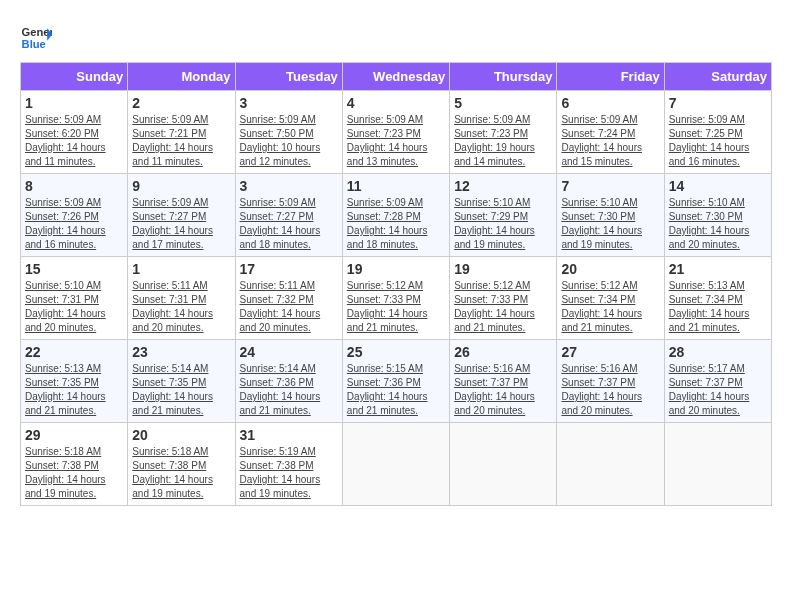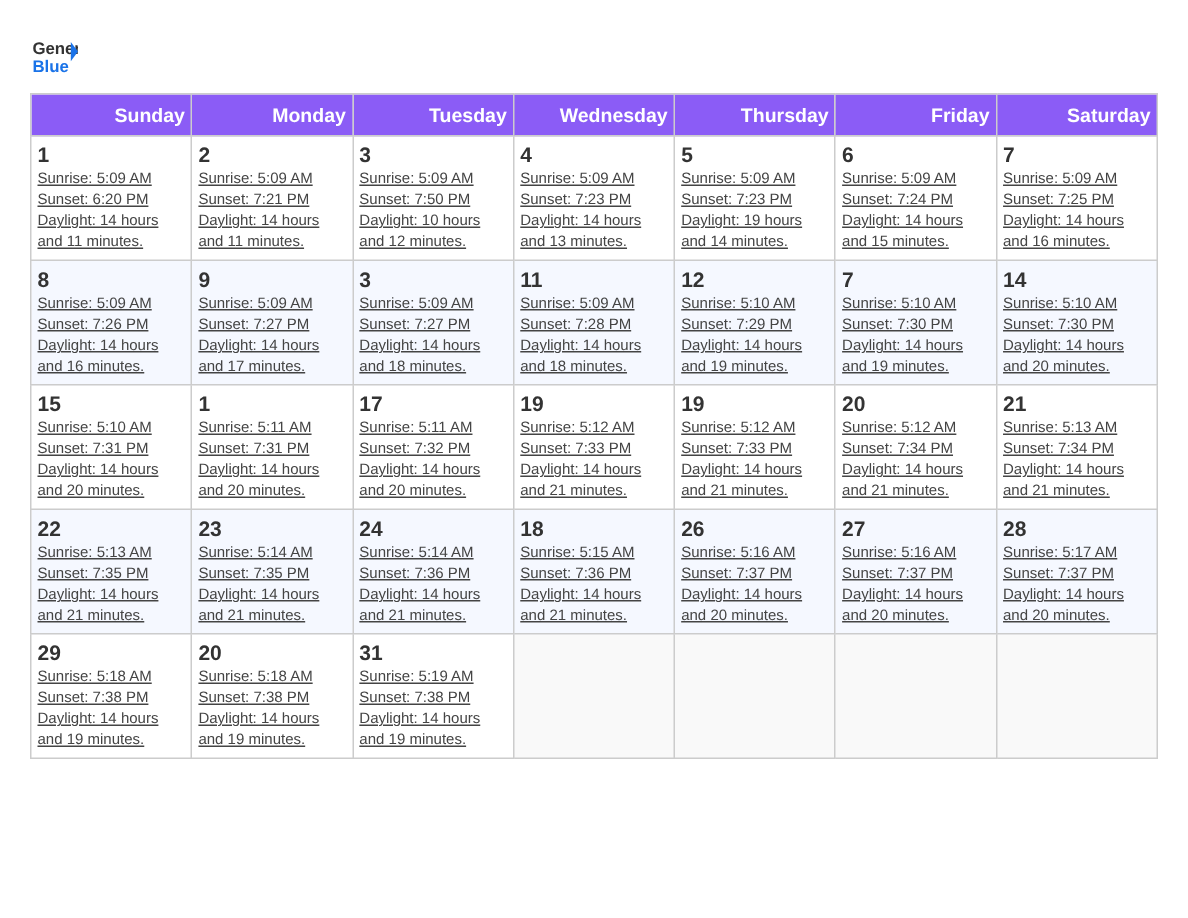--- a/index.html
+++ b/index.html
@@ -302,21 +302,21 @@
       </td>
         <td>
         <span class="day-num">24</span>
         <div class="day-info">
           <span>Sunrise: 5:14 AM</span><br>
           <span>Sunset: 7:36 PM</span><br>
           <span>Daylight: 14 hours and 21 minutes.</span>
         </div>
       </td>
         <td>
-        <span class="day-num">18</span>
+        <span class="day-num">25</span>
         <div class="day-info">
           <span>Sunrise: 5:15 AM</span><br>
           <span>Sunset: 7:36 PM</span><br>
           <span>Daylight: 14 hours and 21 minutes.</span>
         </div>
       </td>
         <td>
         <span class="day-num">26</span>
         <div class="day-info">
           <span>Sunrise: 5:16 AM</span><br>

